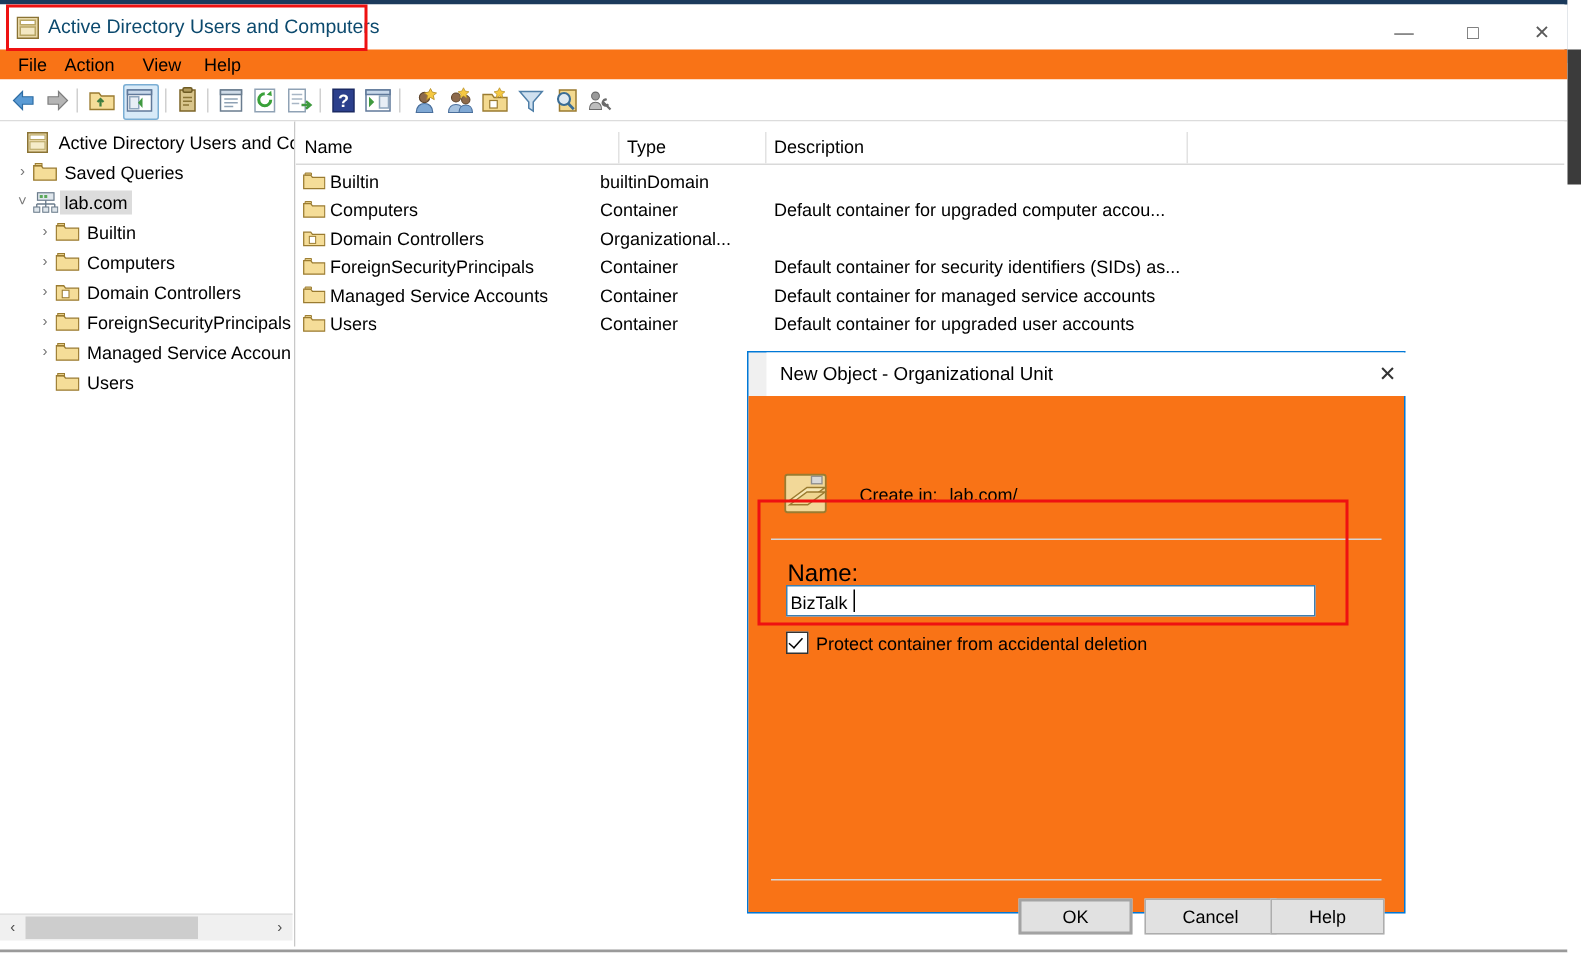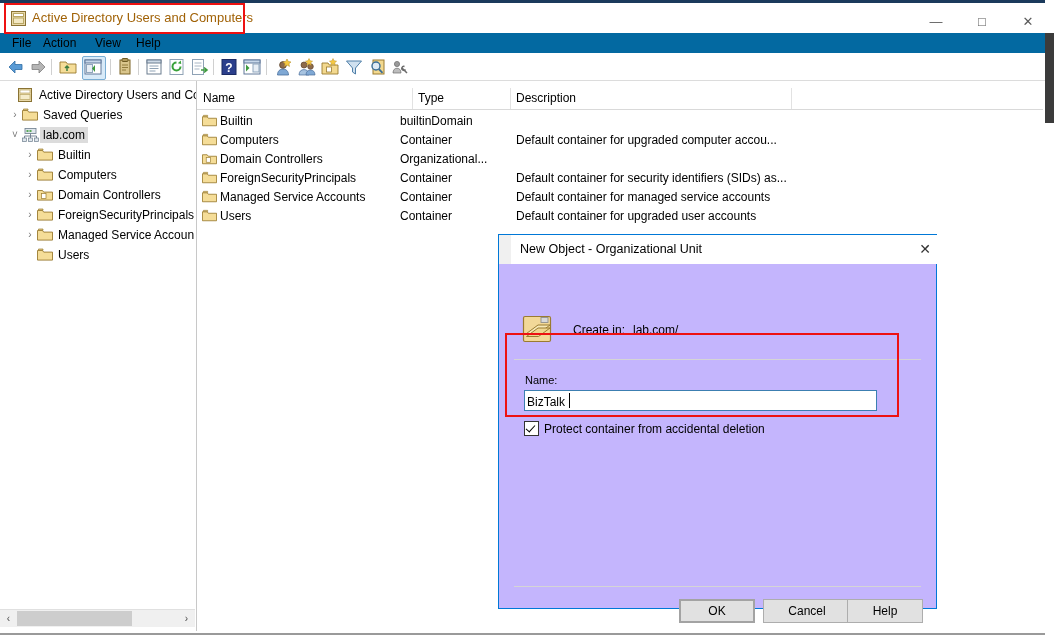--- a/index.html
+++ b/index.html
@@ -52,21 +52,21 @@
   }
   #title-icon {
     position: absolute;
     left: 11px; top: 8px;
     width: 15px; height: 15px;
   }
   #title-text {
     position: absolute;
     left: 32px; top: 7px;
     font-size: 13px;
-    color: #a16207;
+    color: #0c4a6e;
     white-space: nowrap;
   }
   .win-btn {
     position: absolute;
     top: 3px;
     width: 46px; height: 30px;
     display: flex;
     align-items: center;
     justify-content: center;
   }
@@ -74,21 +74,21 @@
   #btn-maximize { left: 959px; }
   #btn-close    { left: 1005px; }
   .win-glyph { color: #5a5a5a; font-size: 13px; line-height: 1; }
 
   
   #menubar {
     position: absolute;
     left: 0; top: 33px;
     width: 1045px;
     height: 20px;
-    background: #0369a1;
+    background: #f97316;
   }
   .menu-item {
     position: absolute;
     top: 2px;
     font-size: 12px;
     color: #000;
     padding: 1px 4px;
   }
   #menu-file   { left: 8px; }
   #menu-action { left: 39px; }
@@ -269,21 +269,21 @@
     position: absolute;
     right: 2px; top: 0;
     width: 42px; height: 28px;
     display: flex; align-items: center; justify-content: center;
     color: #333; font-size: 14px;
   }
   #dialog-body {
     position: absolute;
     left: 0; top: 29px;
     width: 437px; height: 344px;
-    background: #c4b5fd;
+    background: #f97316;
   }
   #create-in-icon {
     position: absolute;
     left: 22px; top: 49px;
     width: 34px; height: 32px;
   }
   #create-in-label {
     position: absolute;
     left: 74px; top: 59px;
     font-size: 12px;
@@ -299,21 +299,21 @@
     width: 407px;
     height: 1px;
     background: #d5d5d5;
   }
   #rule-top { top: 95px; }
   #rule-bottom { top: 322px; }
 
   #name-label {
     position: absolute;
     left: 26px; top: 110px;
-    font-size: 11px;
+    font-size: 16px;
   }
   #name-input {
     position: absolute;
     left: 25px; top: 126px;
     width: 353px; height: 21px;
     background: #ffffff;
     border: 1px solid #3c7fb1;
     box-sizing: border-box;
     font-size: 12px;
     font-family: "Liberation Sans", sans-serif;

